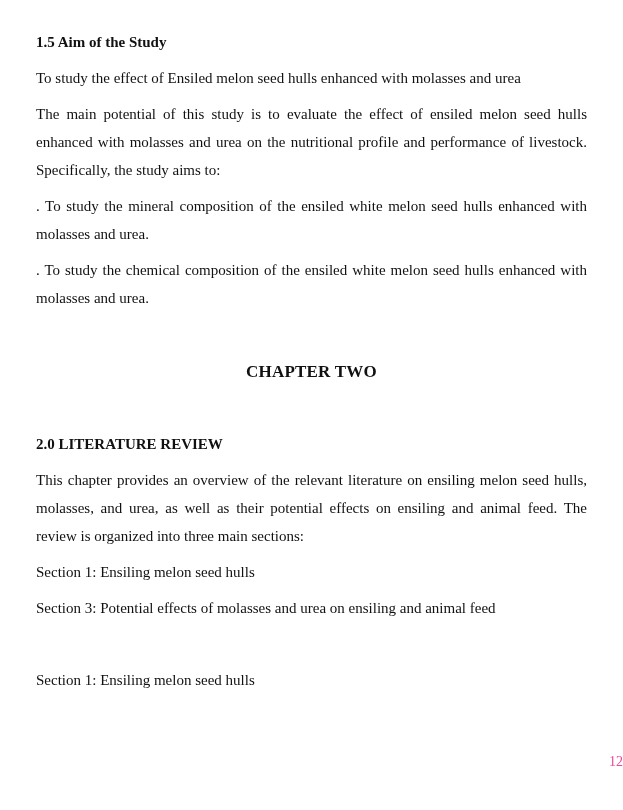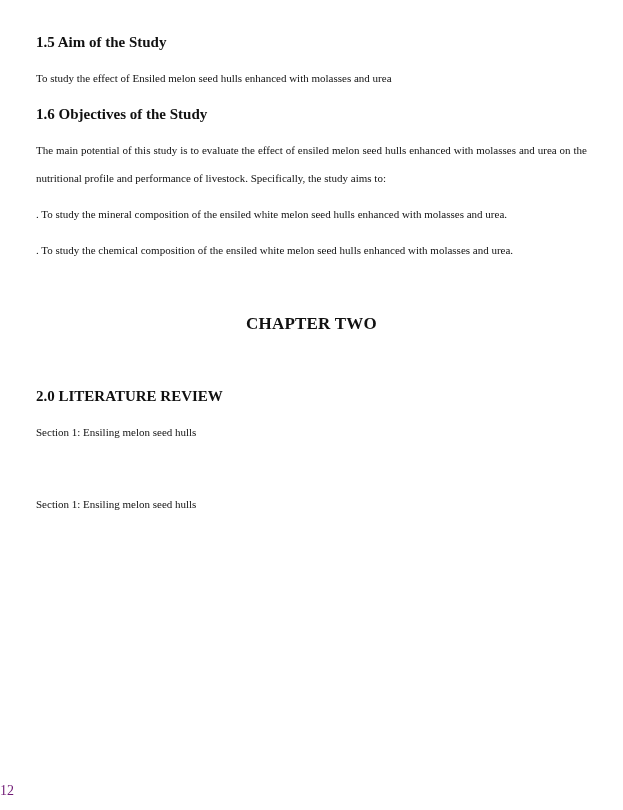--- a/index.html
+++ b/index.html
@@ -12,21 +12,21 @@
     width: 623px;
     height: 810px;
     background: #ffffff;
     font-family: "Liberation Serif", "DejaVu Serif", serif;
     color: #111111;
     overflow: hidden;
     box-sizing: border-box;
     padding: 28px 36px 0 36px;
   }
   .doc-block {
-    font-size: 11px;
+    font-size: 15px;
     line-height: 28px;
     margin: 0 0 8px 0;
   }
   .doc-heading {
     font-weight: bold;
     margin: 0 0 8px 0;
     font-size: 15px;
     line-height: 28px;
   }
   .justified {
@@ -44,52 +44,53 @@
     margin-top: 44px;
   }
   .section-line {
     margin-bottom: 8px;
   }
   .section-repeat {
     margin-top: 44px;
   }
   .page-number {
     position: absolute;
-    bottom: 11px;
+    bottom: 40px;
     left: 0;
     width: 100%;
-    text-align: left;
+    text-align: right;
     font-size: 14px;
     line-height: 16px;
-    color: #701a75;
+    color: #ec4899;
   }
 </style>
 </head>
 <body>
 
 <div class="page">
 
   <div class="doc-heading">1.5 Aim of the Study</div>
 
   <p class="doc-block">To study the effect of Ensiled melon seed hulls enhanced with molasses and urea</p>
 
-  <div class="doc-heading">1.6 Objectives of the Study</div>
 
   <p class="doc-block justified">The main potential of this study is to evaluate the effect of ensiled melon seed hulls enhanced with molasses and urea on the nutritional profile and performance of livestock. Specifically, the study aims to:</p>
 
   <p class="doc-block justified">. To study the mineral composition of the ensiled white melon seed hulls enhanced with molasses and urea.</p>
 
   <p class="doc-block justified">. To study the chemical composition of the ensiled white melon seed hulls enhanced with molasses and urea.</p>
 
   <div class="chapter-heading">CHAPTER TWO</div>
 
   <div class="doc-heading lit-review-heading">2.0 LITERATURE REVIEW</div>
 
+  <p class="doc-block justified">This chapter provides an overview of the relevant literature on ensiling melon seed hulls, molasses, and urea, as well as their potential effects on ensiling and animal feed. The review is organized into three main sections:</p>
 
   <p class="doc-block section-line">Section 1: Ensiling melon seed hulls</p>
 
 
+  <p class="doc-block section-line">Section 3: Potential effects of molasses and urea on ensiling and animal feed</p>
 
   <p class="doc-block section-repeat">Section 1: Ensiling melon seed hulls</p>
 
   <div class="page-number">12</div>
 
 </div>
 
 </body></html>

